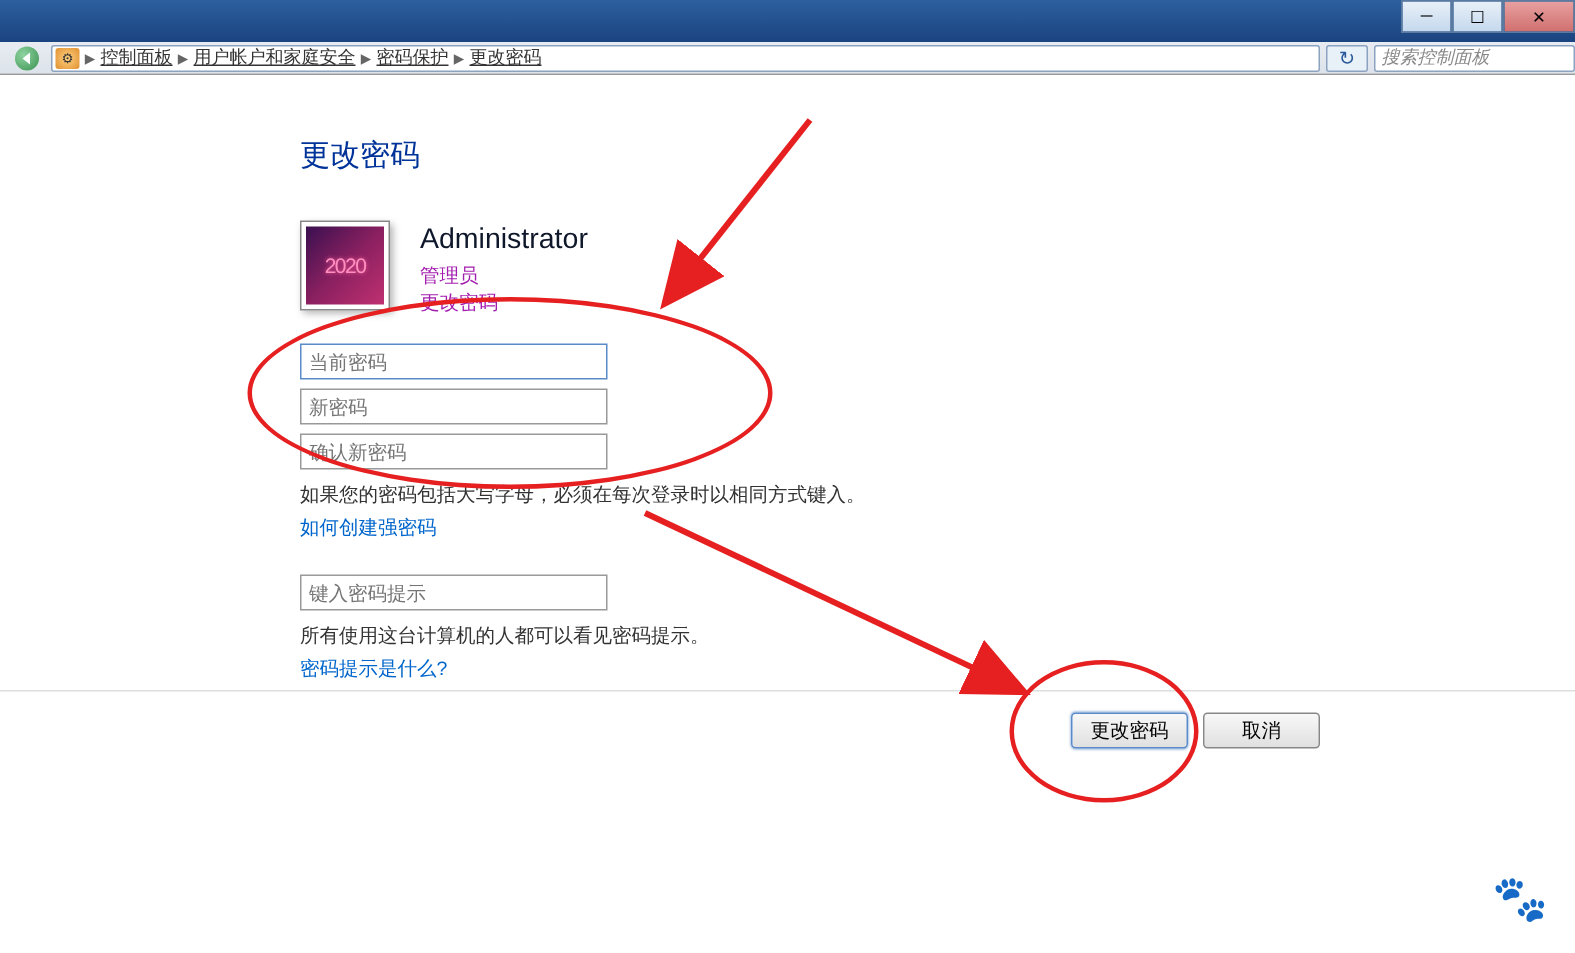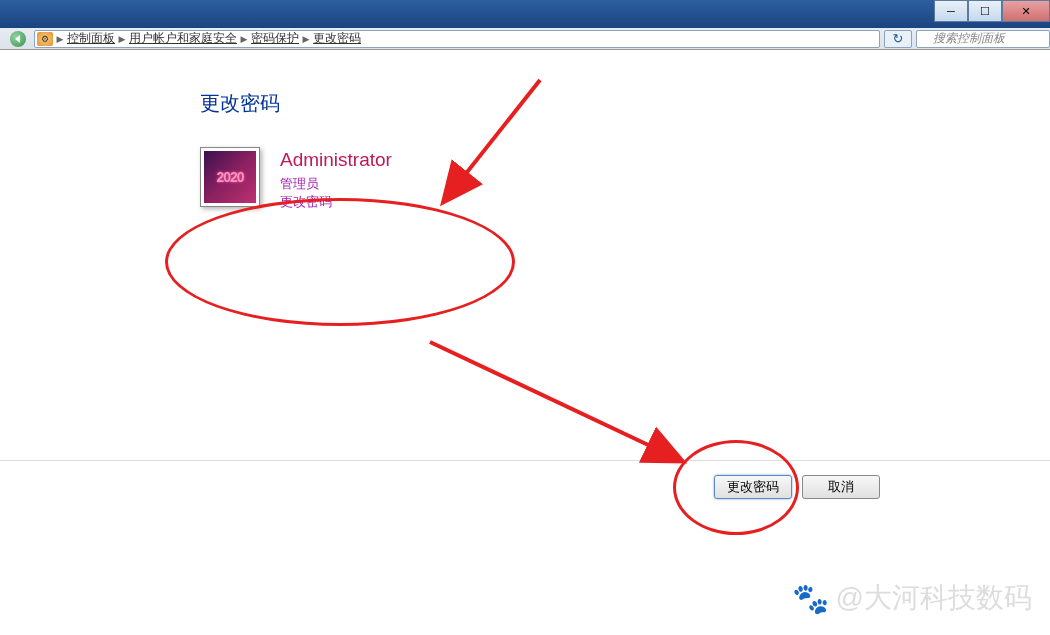--- a/index.html
+++ b/index.html
@@ -14,32 +14,32 @@
     
     .address-bar { height: 22px; background: linear-gradient(to bottom, #e8ecf2, #dde3eb); border-bottom: 1px solid #999; display: flex; align-items: center; padding-left: 2px; }
     .nav-back { width: 32px; height: 18px; display: flex; align-items: center; justify-content: center; }
     .nav-icon { width: 16px; height: 16px; border-radius: 50%; background: radial-gradient(circle at 35% 35%, #8fd4a0, #3a9050); position: relative; display: flex; align-items: center; justify-content: center; }
     .nav-icon::before { content: ''; width: 0; height: 0; border-top: 4px solid transparent; border-bottom: 4px solid transparent; border-right: 5px solid #fff; margin-left: -1px; }
     .breadcrumb { flex: 1; background: #fff; border: 1px solid #8ba3c0; height: 18px; display: flex; align-items: center; font-size: 12px; color: #333; margin-right: 4px; border-radius: 2px; }
     .bc-icon { width: 16px; height: 14px; margin: 0 2px; background: radial-gradient(circle, #ffd080, #e09030); border-radius: 2px; display: flex; align-items: center; justify-content: center; font-size: 9px; }
     .bc-sep { width: 10px; text-align: center; color: #666; font-size: 9px; }
     .bc-item { padding: 0 2px; text-decoration: underline; }
     .refresh-btn { width: 28px; height: 18px; background: #e8f0f8; border: 1px solid #8ba3c0; display: flex; align-items: center; justify-content: center; color: #2a5a9a; font-size: 13px; margin-right: 4px; border-radius: 2px; }
-    .search-box { width: 134px; height: 18px; background: #fff; border: 1px solid #8ba3c0; font-size: 12px; color: #888; font-style: italic; padding: 0 16px; display: flex; align-items: center; border-radius: 2px; }
+    .search-box { width: 134px; height: 18px; background: #fff; border: 1px solid #8ba3c0; font-size: 12px; color: #888; font-style: italic; padding: 0 4px; display: flex; align-items: center; border-radius: 2px; }
     
     
     .content { padding: 40px 0 0 200px; position: relative; }
     .page-title { font-size: 20px; color: #003399; margin-bottom: 30px; font-weight: normal; }
     
     .user-section { display: flex; align-items: flex-start; margin-bottom: 18px; }
     .avatar-frame { width: 60px; height: 60px; border: 1px solid #888; padding: 3px; background: #fff; box-shadow: 2px 2px 5px rgba(0,0,0,0.3); }
     .avatar-img { width: 100%; height: 100%; background: linear-gradient(135deg, #3a1050 0%, #8a2060 50%, #c03070 100%); display: flex; align-items: center; justify-content: center; }
-    .avatar-text { color: #ff90c0; font-size: 14px; font-weight: bold; letter-spacing: -1px; text-shadow: 0 0 3px #ff60a0; }
+    .avatar-text { color: #ff90c0; font-size: 14px; font-weight: normal; letter-spacing: -1px; text-shadow: 0 0 3px #ff60a0; }
     .user-info { margin-left: 20px; padding-top: 2px; }
-    .user-name { font-size: 19px; color: #be185d; margin-bottom: 4px; }
+    .user-name { font-size: 19px; color: #0f172a; margin-bottom: 4px; }
     .user-meta { font-size: 13px; color: #a21caf; line-height: 1.4; }
     
     .form-area { margin-top: 10px; }
     .text-input { width: 205px; height: 24px; border: 1px solid #999; padding: 0 5px; font-size: 13px; color: #888; display: block; margin-bottom: 6px; background: #fff; }
     .text-input.active { border-color: #5a8ac8; }
     .helper-text { font-size: 13px; color: #333; margin-top: 8px; }
     .link-text { font-size: 13px; color: #0066cc; cursor: pointer; margin-top: 4px; }
     .spacer { height: 22px; }
     
     
@@ -100,20 +100,33 @@
         <span class="avatar-text">2020</span>
       </div>
     </div>
     <div class="user-info">
       <div class="user-name">Administrator</div>
       <div class="user-meta">管理员</div>
       <div class="user-meta">更改密码</div>
     </div>
   </div>
 
+  <div class="form-area">
+    <input class="text-input active" type="password" placeholder="当前密码" style="">
+    <input class="text-input" type="password" placeholder="新密码" style="">
+    <input class="text-input" type="password" placeholder="确认新密码" style="">
+    <div class="helper-text">如果您的密码包括大写字母，必须在每次登录时以相同方式键入。</div>
+    <div class="link-text">如何创建强密码</div>
+
+    <div class="spacer"></div>
+
+    <input class="text-input" type="text" placeholder="键入密码提示" style="">
+    <div class="helper-text">所有使用这台计算机的人都可以看见密码提示。</div>
+    <div class="link-text">密码提示是什么?</div>
+  </div>
 </div>
 
 <div class="footer-bar">
   <button class="btn primary">更改密码</button>
   <button class="btn">取消</button>
 </div>
 
 <div class="annot oval-1">
     <div class="ellipse"></div>
   </div>
@@ -126,14 +139,13 @@
     <marker id="ah" markerWidth="12" markerHeight="12" refX="9" refY="5" orient="auto">
       <polygon points="0,0 11,5 0,10" fill="#e62020"></polygon>
     </marker>
   </defs>
   <line x1="540" y1="80" x2="445" y2="200" stroke="#e62020" stroke-width="4" marker-end="url(#ah)"></line>
   <line x1="430" y1="342" x2="680" y2="460" stroke="#e62020" stroke-width="4" marker-end="url(#ah)"></line>
 </svg>
 
 <div class="watermark">
   <span class="wm-icon">🐾</span>
-  <span>@大河科技数码</span>
 </div>
 
 </body></html>

